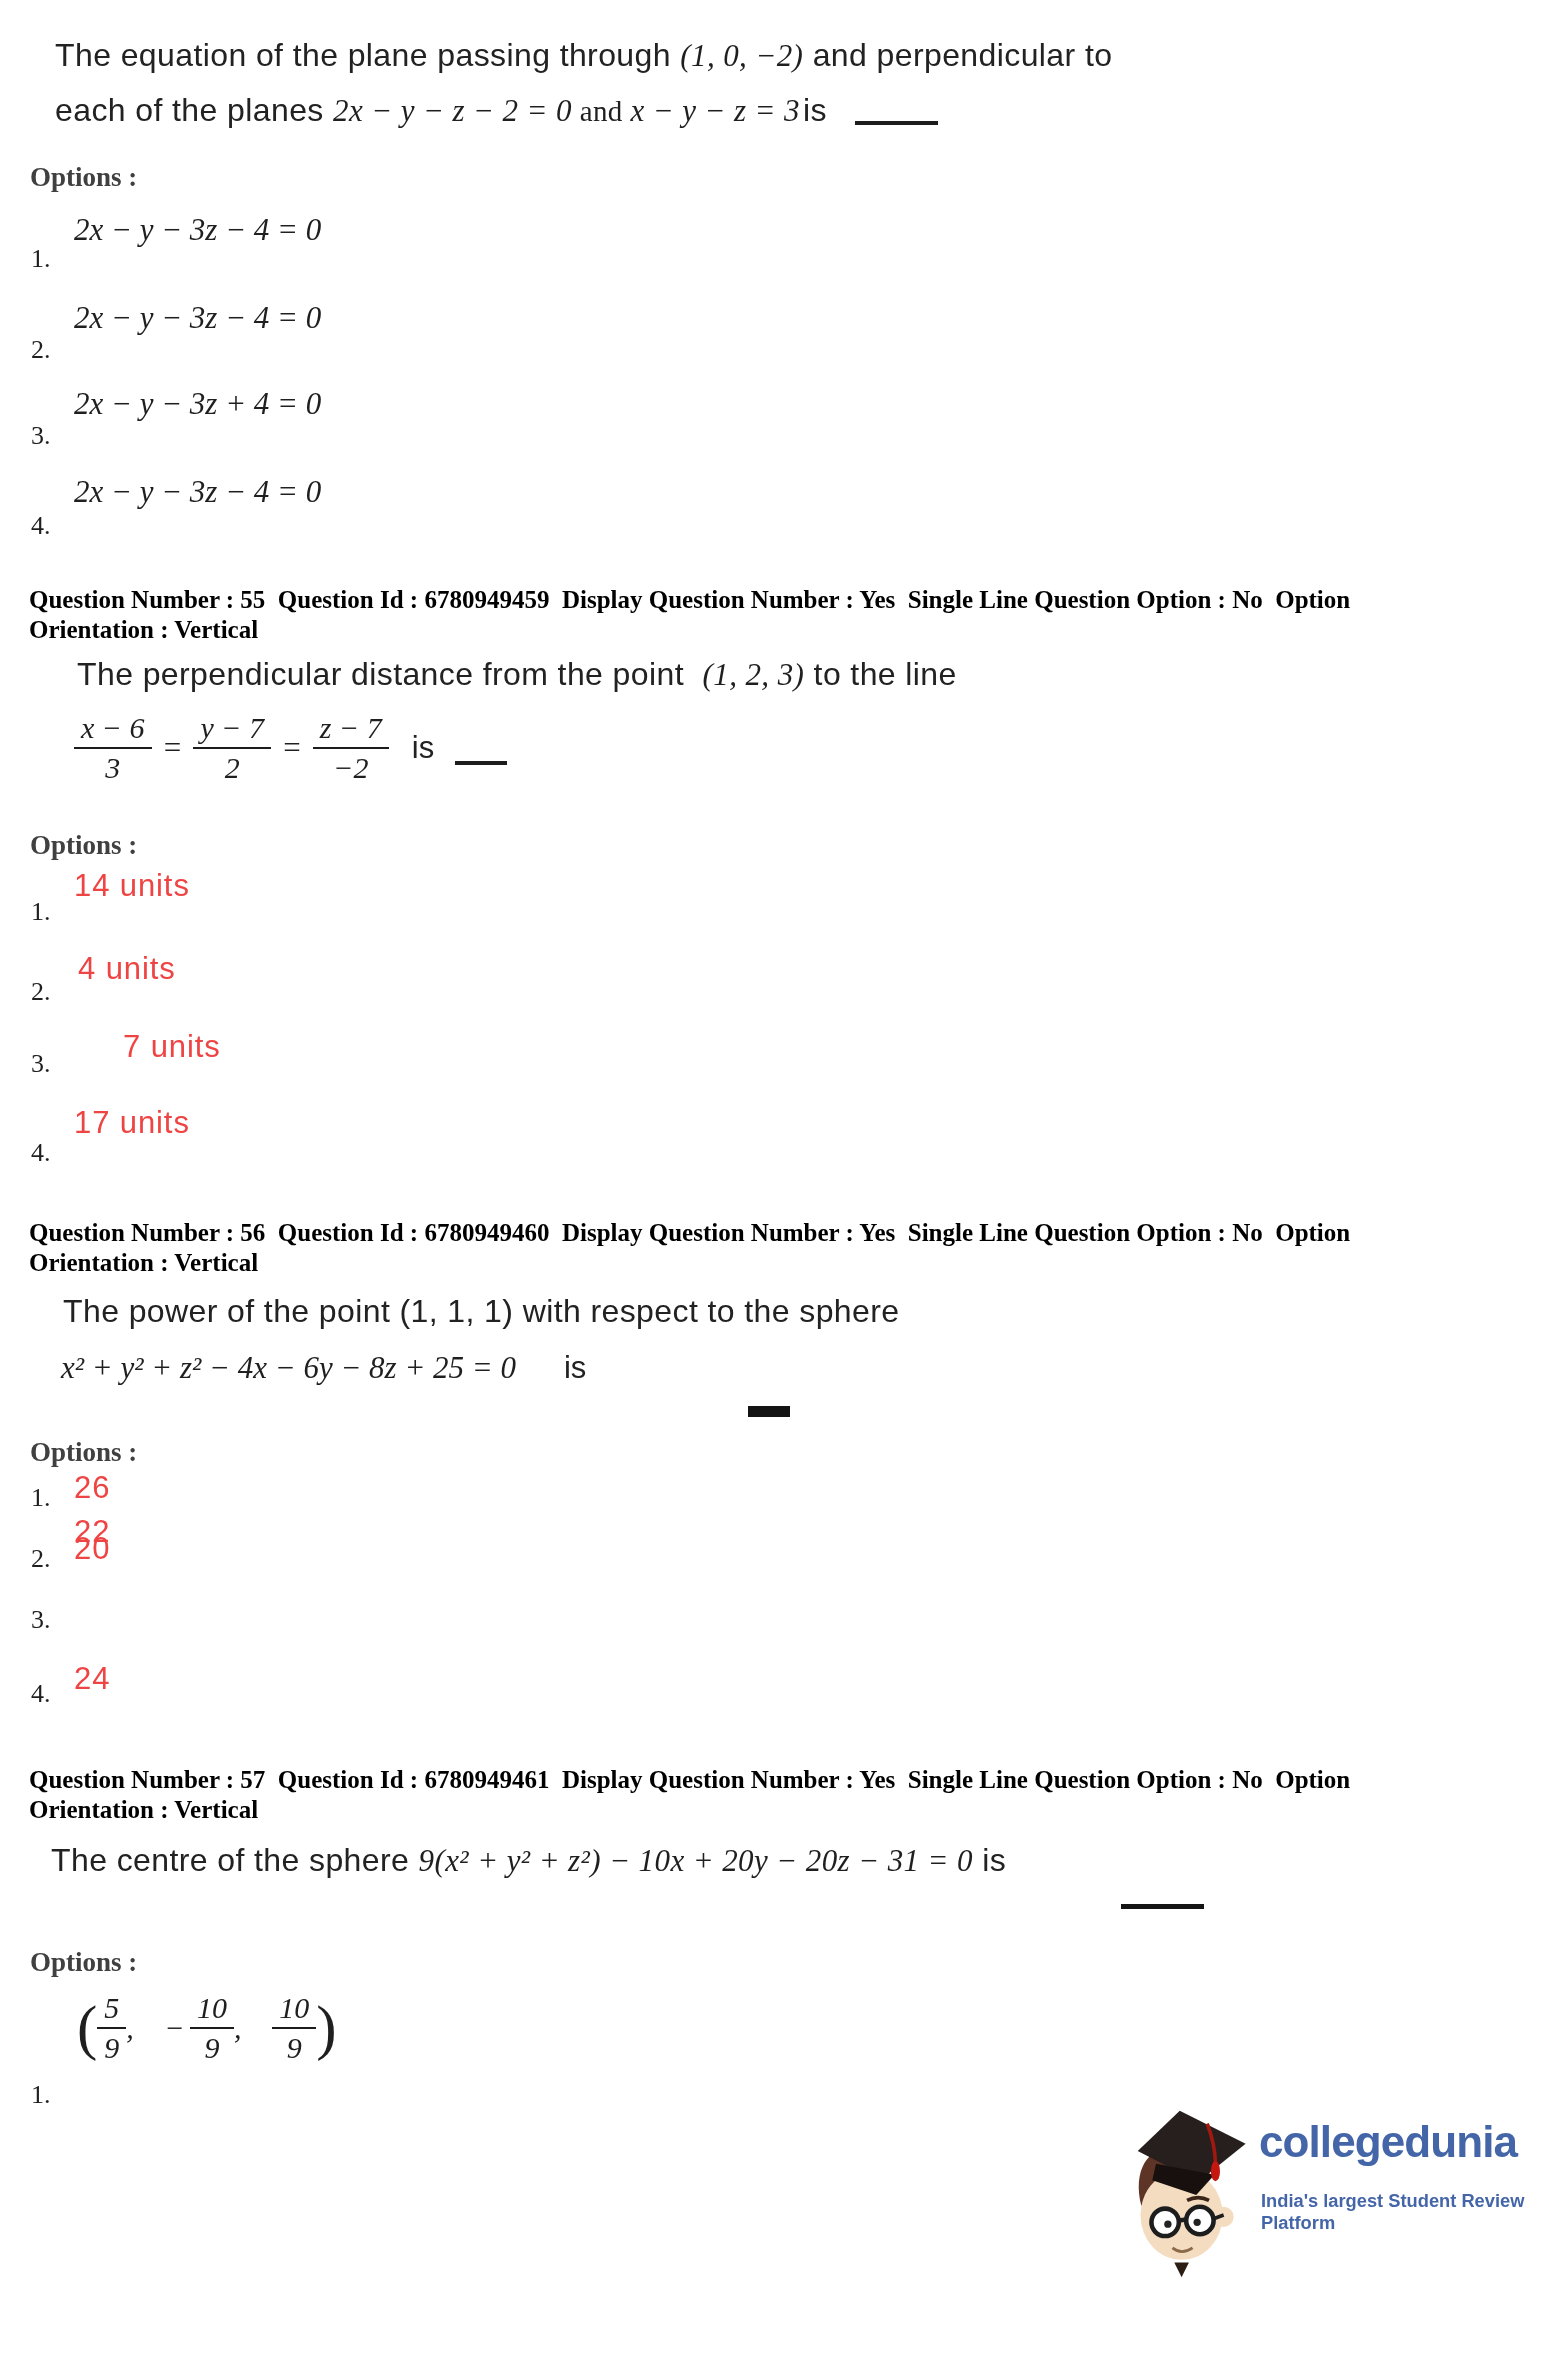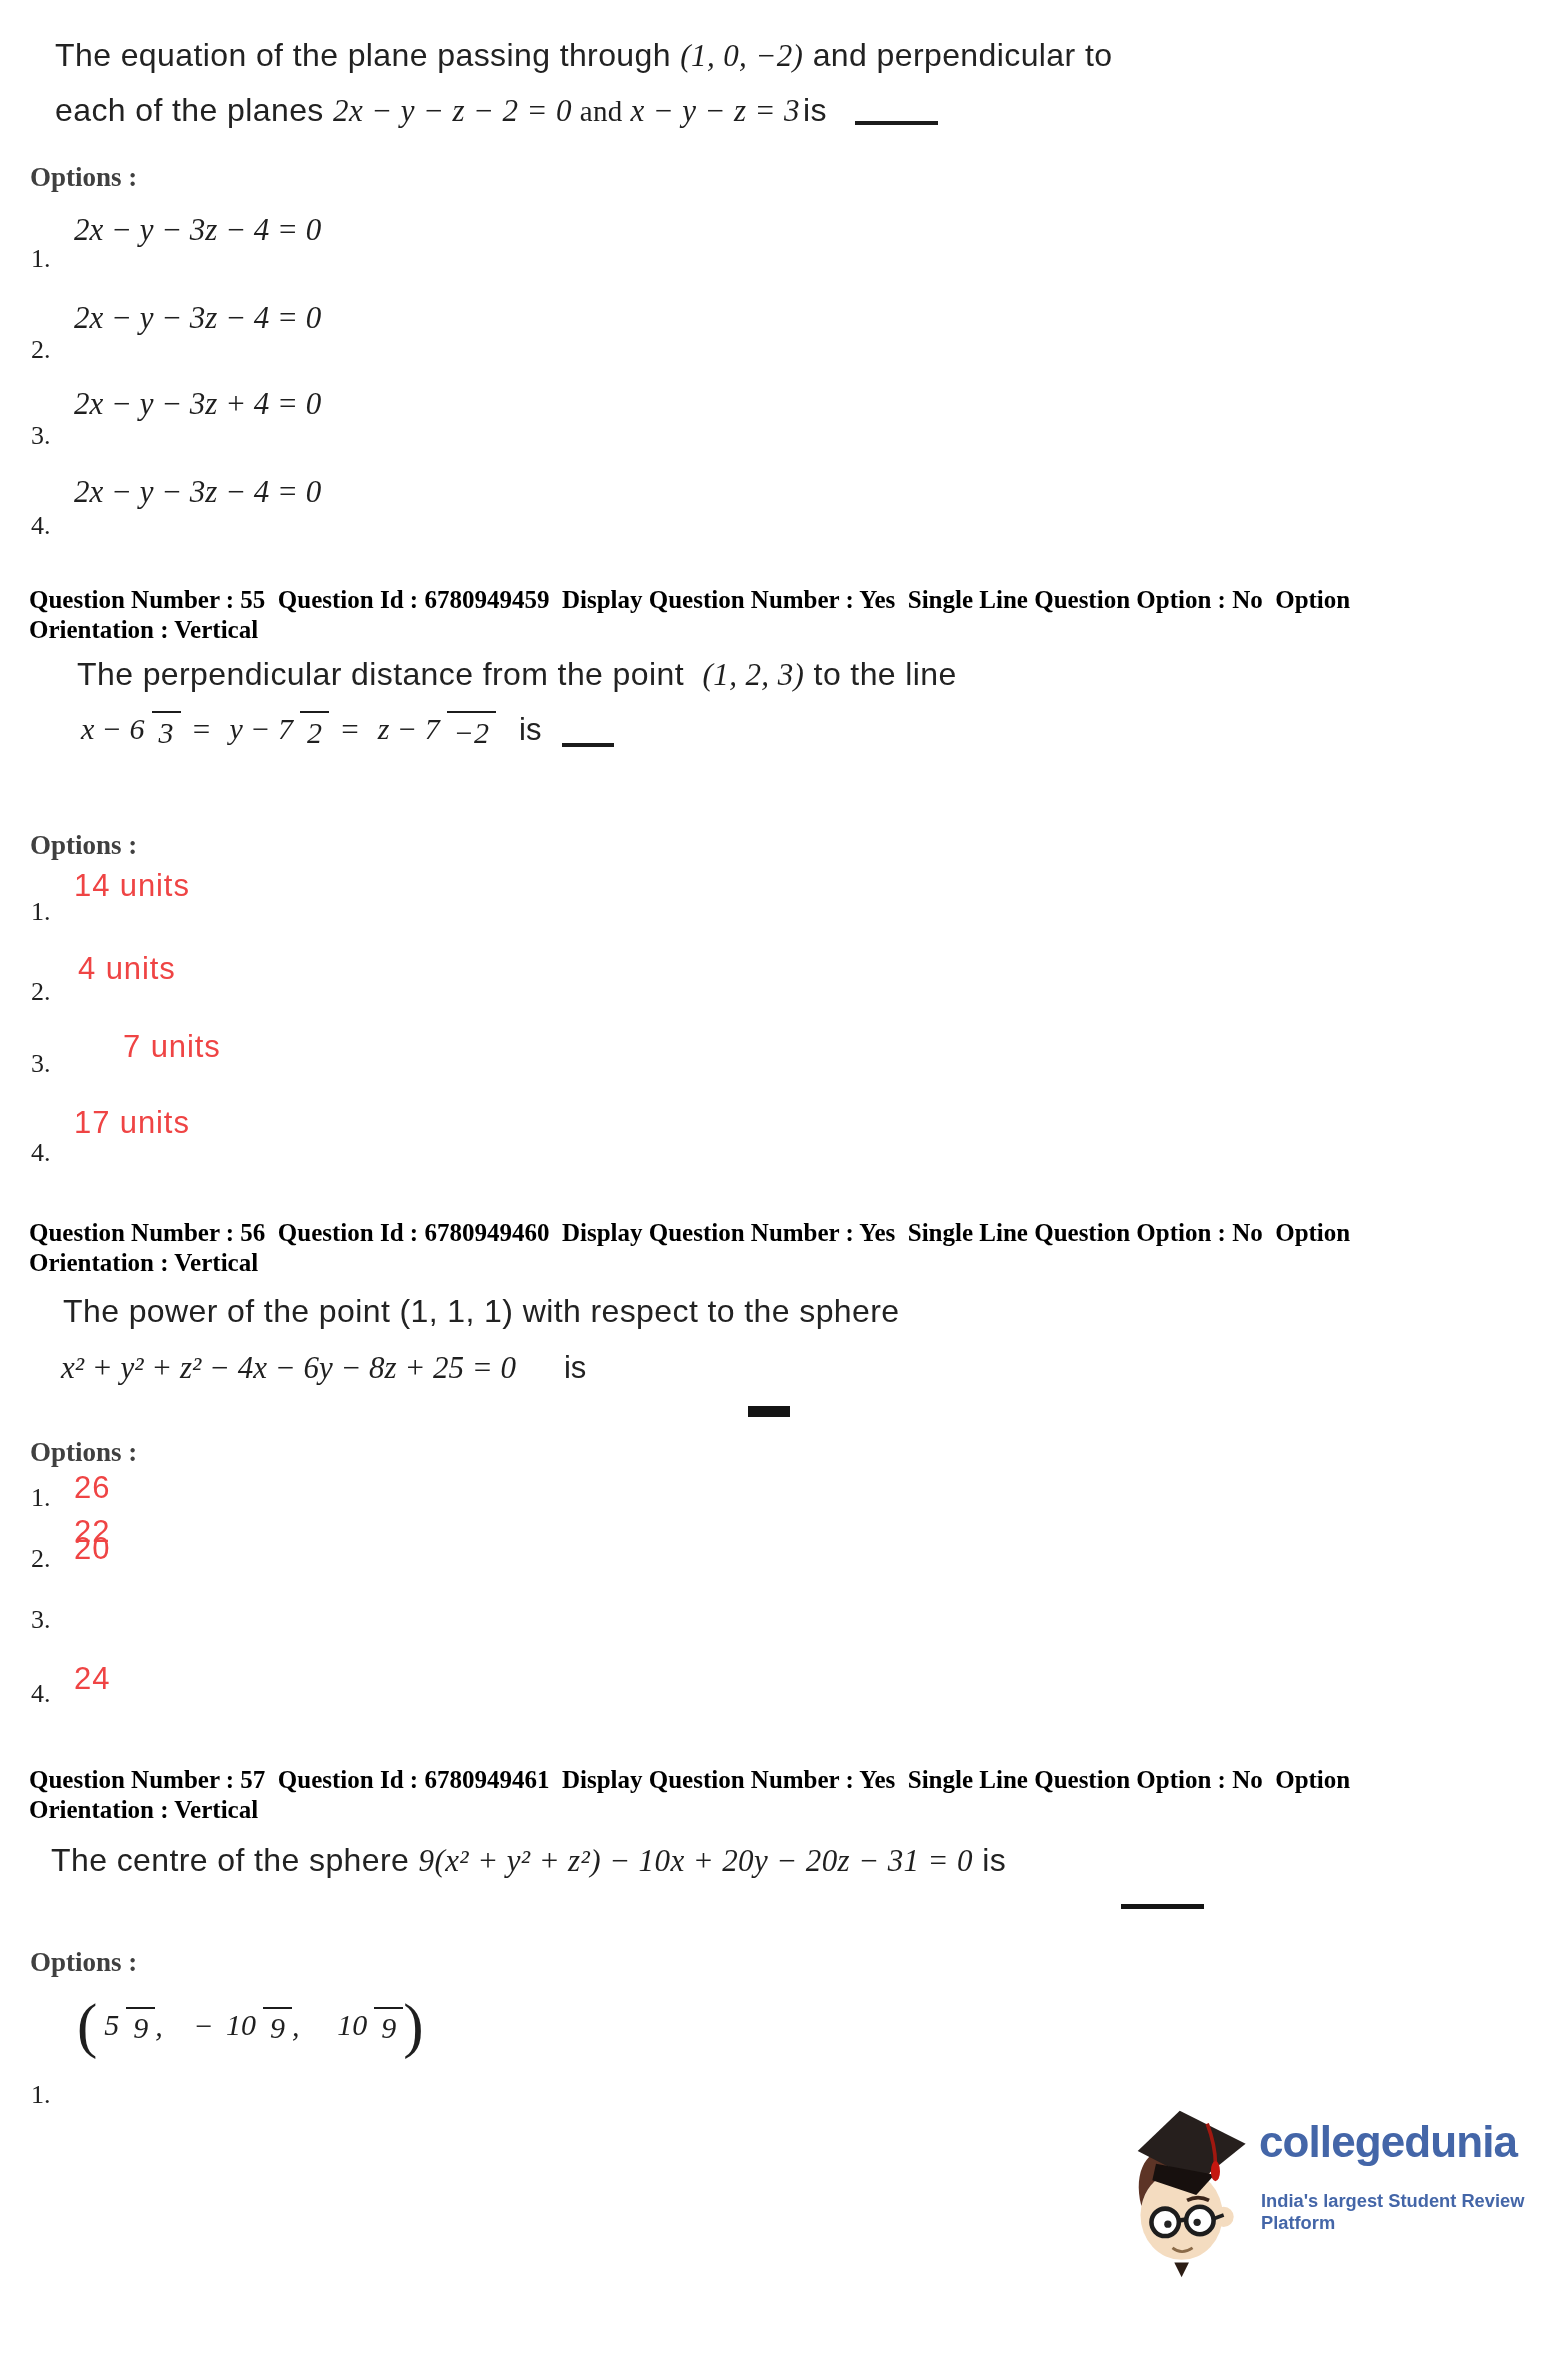--- a/index.html
+++ b/index.html
@@ -16,21 +16,21 @@
   .word { font-family:"Liberation Serif", serif; font-style:normal; font-size:29px; color:#1f1f1f; }
   
   .qheader { font-family:"Liberation Serif", serif; font-weight:bold; font-size:25px; color:#000; white-space:pre-wrap; }
   .options-label { font-family:"Liberation Serif", serif; font-weight:bold; font-size:27px; color:#404040; }
   .optnum { font-family:"Liberation Serif", serif; font-size:26px; color:#1f1f1f; }
   .optsans { font-family:"Liberation Sans", sans-serif; font-size:31px; color:#ef4444; letter-spacing:0.9px; }
   .blank { display:inline-block; border-bottom:4.4px solid #1c1c1c; height:0; }
   .blank-box { position:absolute; background:#141414; }
   
   .fracrow { display:flex; align-items:center; }
-  .frac { display:inline-flex; flex-direction:row; align-items:center; }
+  .frac { display:inline-flex; flex-direction:column; align-items:center; }
   .frac .num { padding:0 7px 1.7px 7px; }
   .frac .den { padding:2.6px 7px 0 7px; border-top:2.6px solid #1c1c1c; align-self:stretch; text-align:center; }
   .eqsign { font-family:"Liberation Serif", serif; font-size:31px; padding:0 12.2px; color:#1f1f1f; }
   .isword { font-family:"Liberation Sans", sans-serif; font-size:31px; color:#222; }
   
   .logo-brand { font-family:"Liberation Sans", sans-serif; font-weight:bold; letter-spacing:-0.9px; }
   .logo-tag { font-family:"Liberation Sans", sans-serif; font-weight:bold; }
 </style>
 </head>
 <body>

